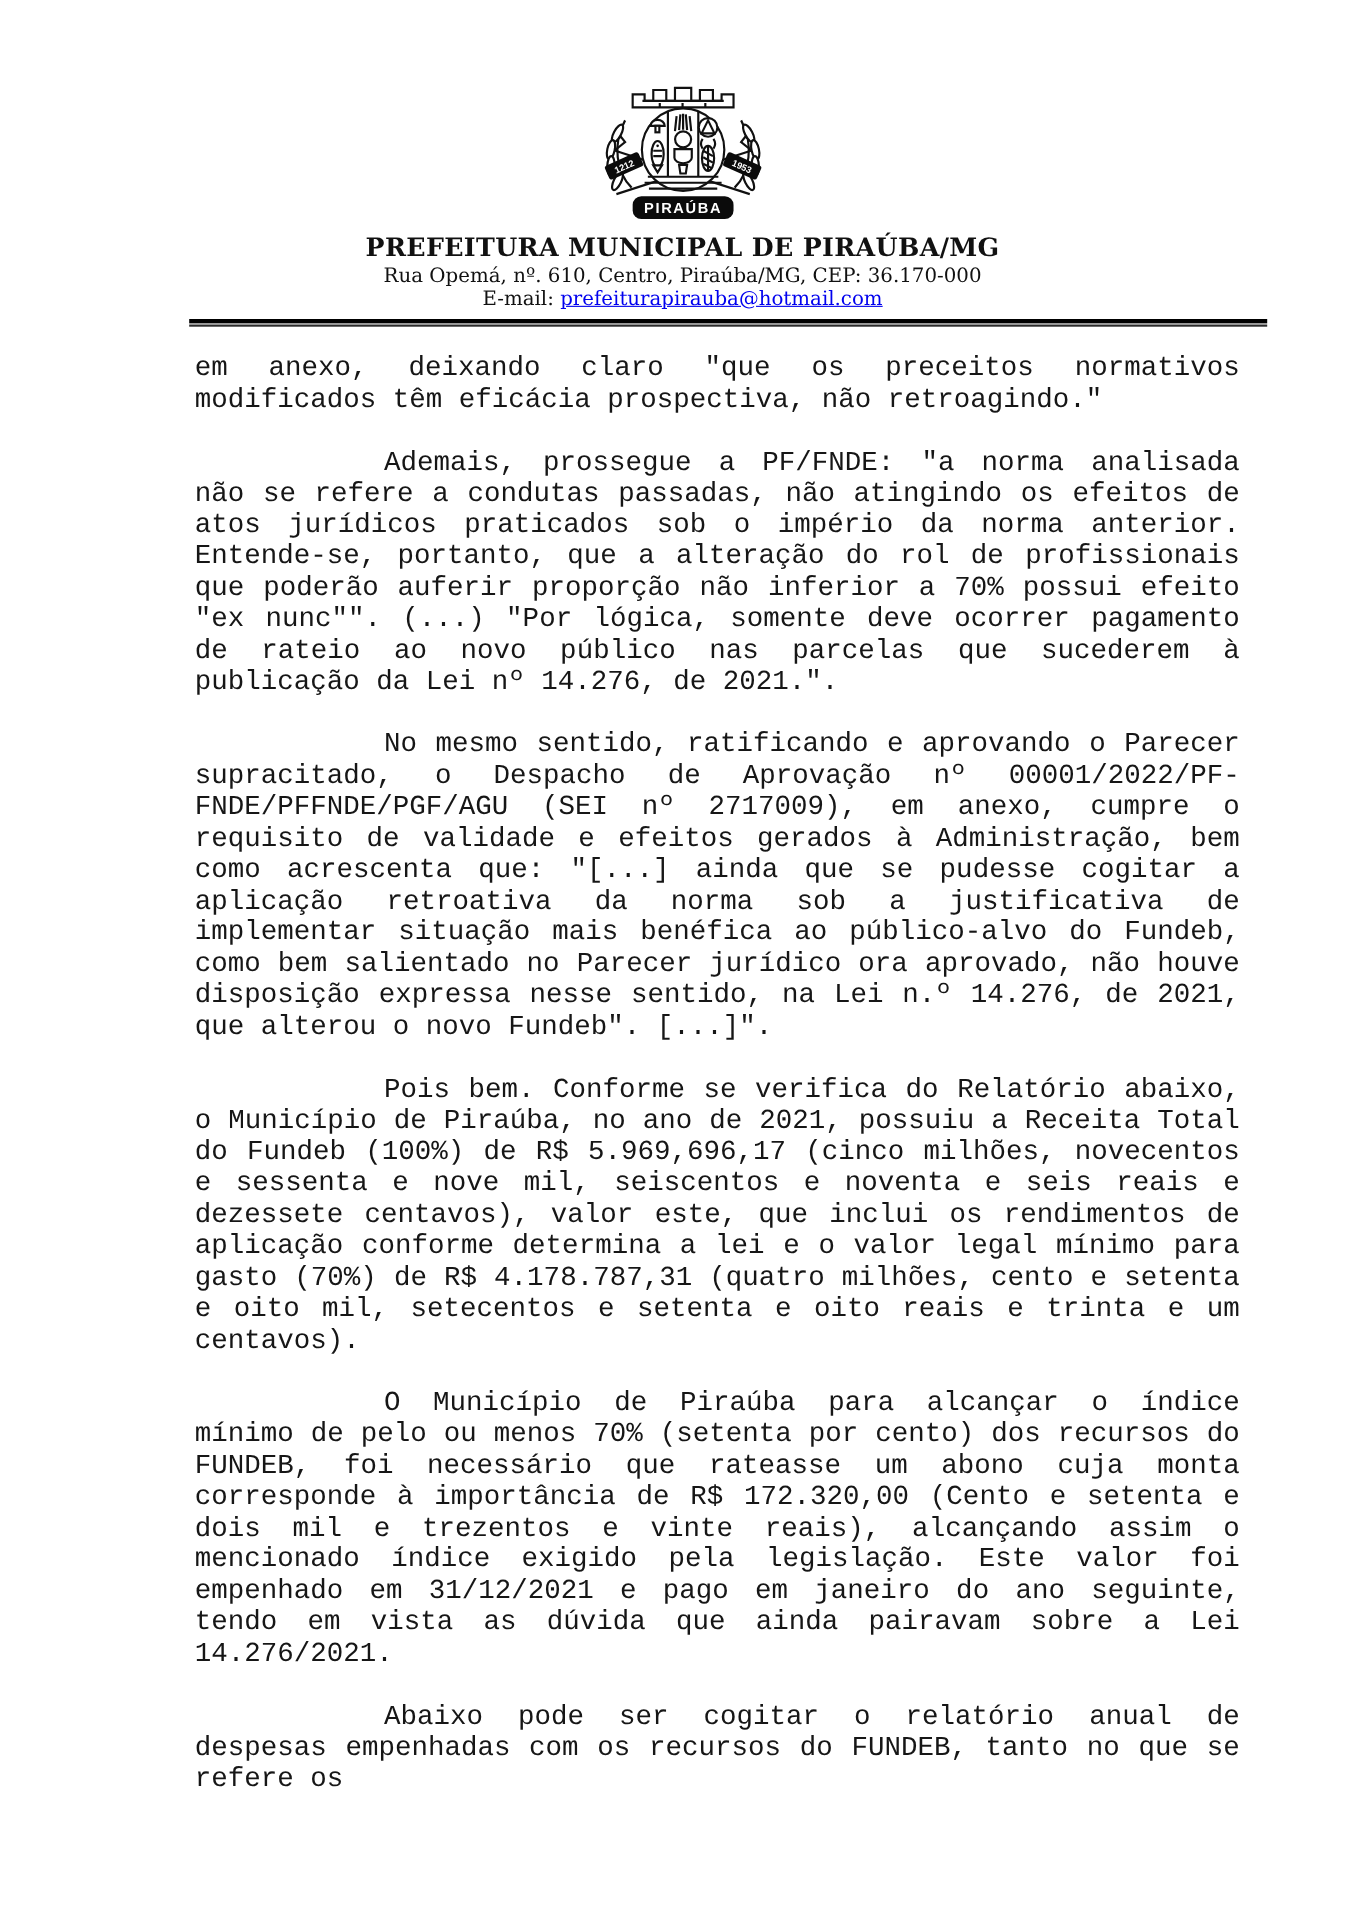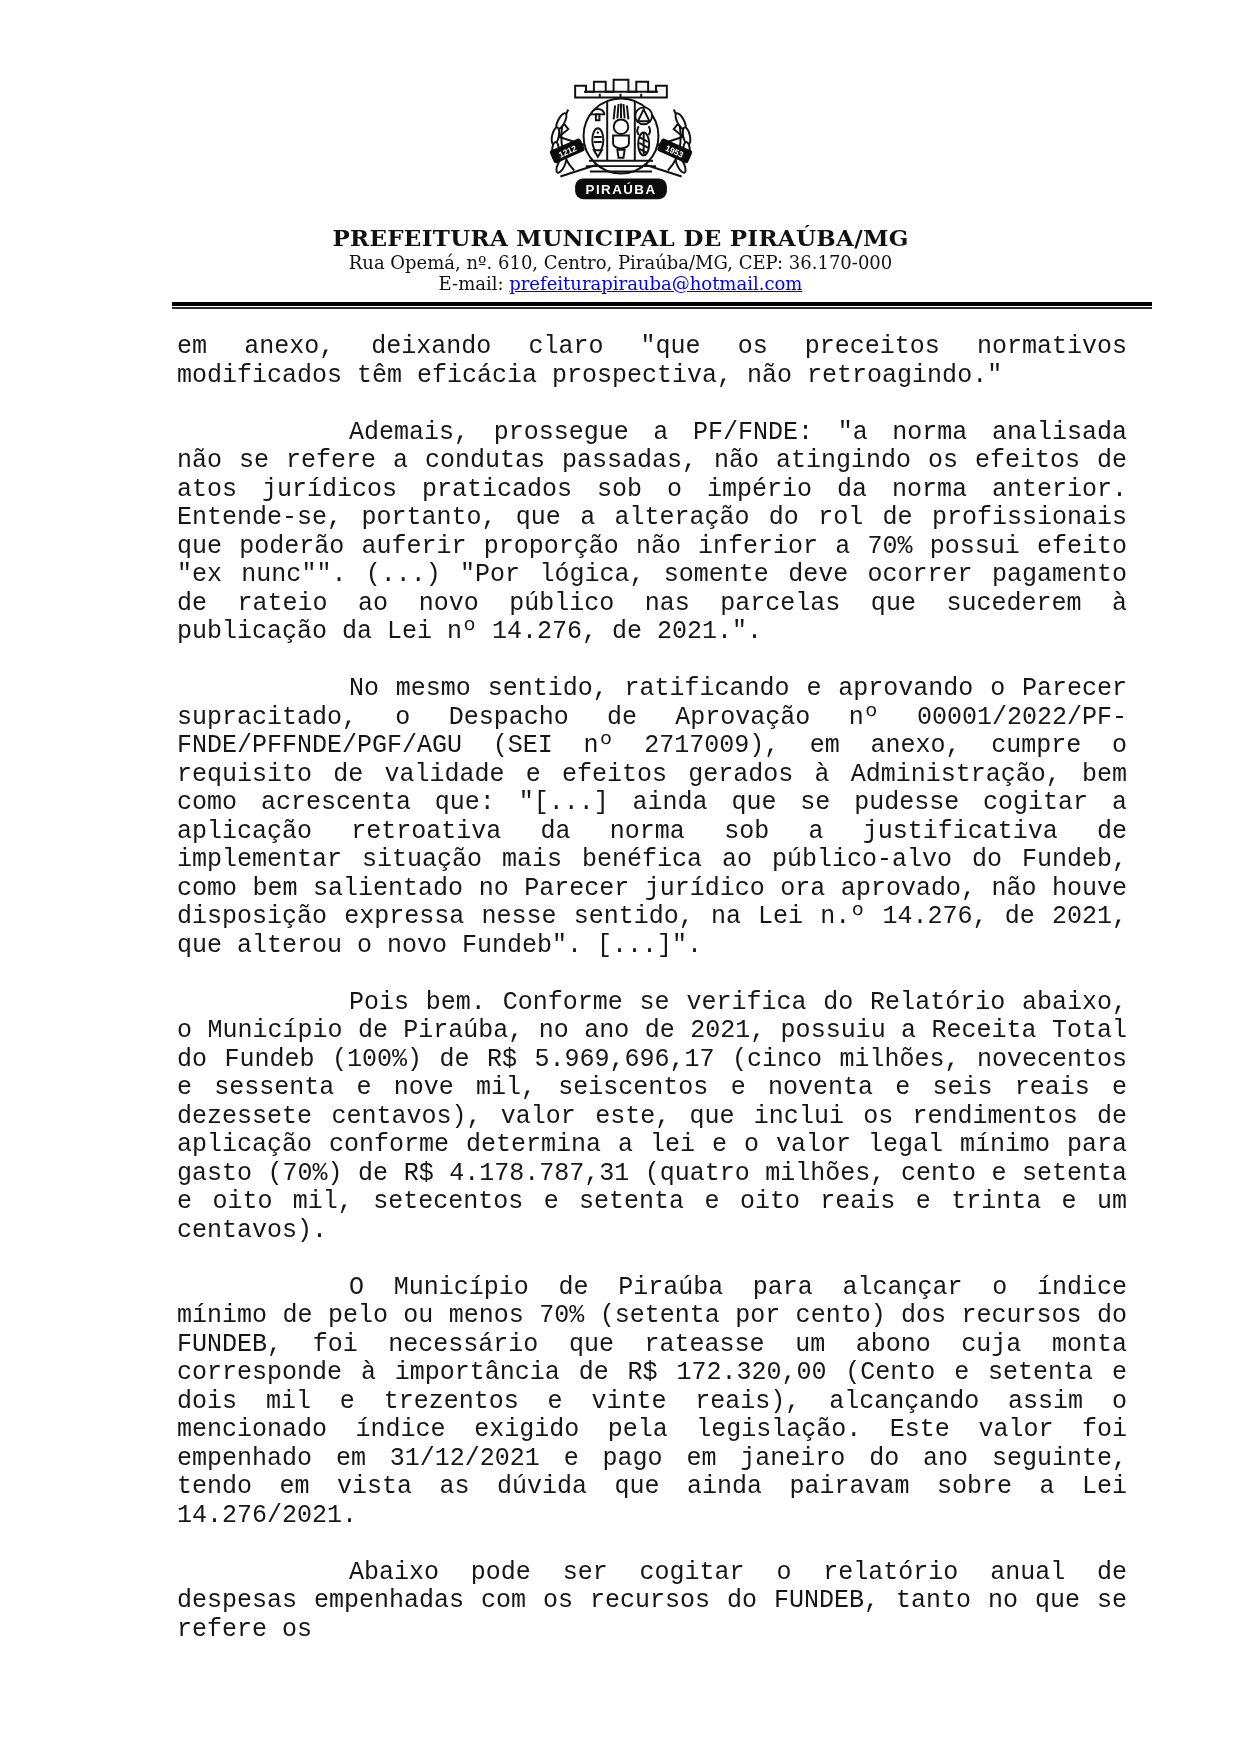--- a/index.html
+++ b/index.html
@@ -9,21 +9,21 @@
     margin:0 auto;
     background:#ffffff;
     color:#111;
     box-sizing:border-box;
     overflow:hidden;
   }
   
   header{ text-align:center; padding-top:70px; }
   .crest{ display:block; margin:0 auto; width:238px; height:140px; }
   .org-name{
-    margin-top:14px;
+    margin-top:2px;
     font-family:"DejaVu Serif", serif;
     font-weight:bold;
     font-size:23px; line-height:1.2;
     letter-spacing:.3px;
   }
   .org-state{
     font-family:"DejaVu Serif", serif;
     font-weight:bold;
     font-size:22px; line-height:1.2;
   }

